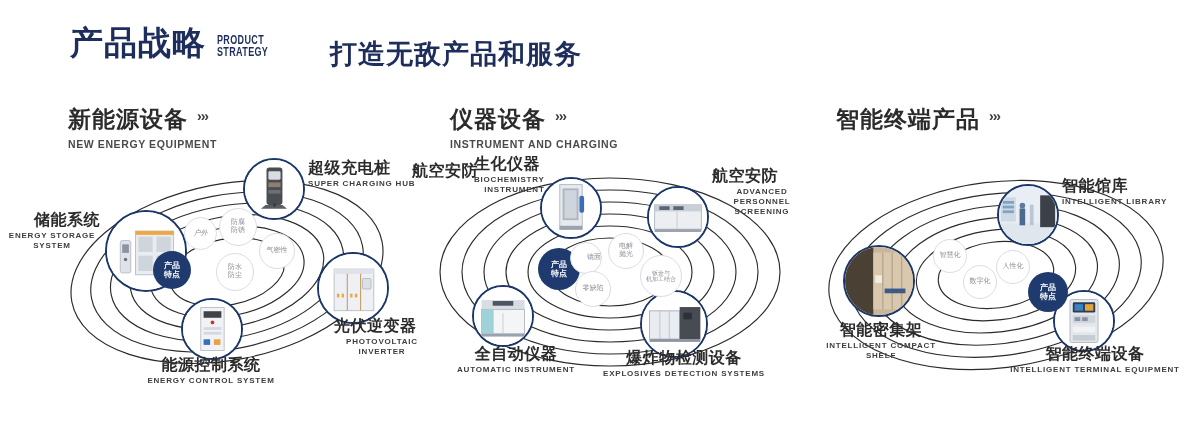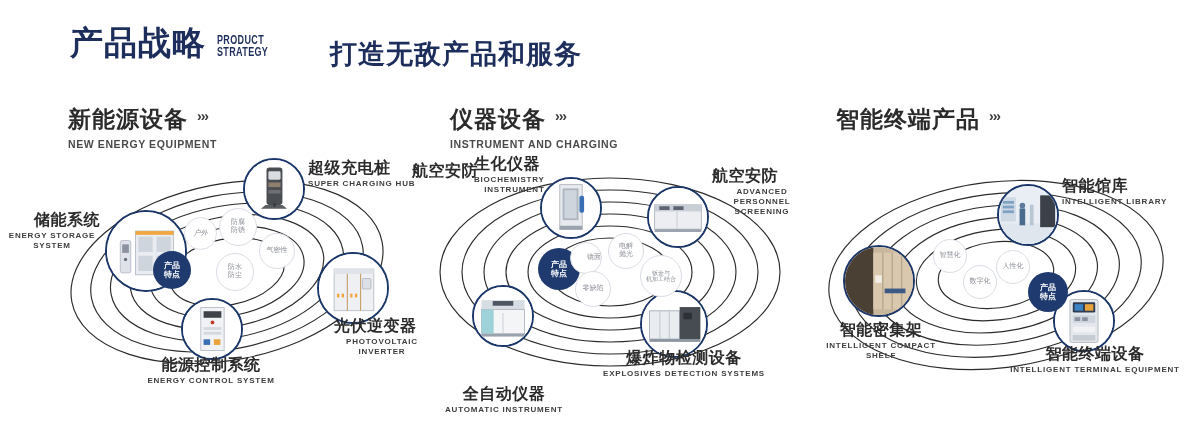--- a/index.html
+++ b/index.html
@@ -279,21 +279,21 @@
       <svg class="ph" viewBox="0 0 62 62">
         <rect x="0" y="0" width="62" height="62" fill="#ffffff"></rect>
         <rect x="8" y="14" width="46" height="10" fill="#d6dde3"></rect>
         <rect x="20" y="15" width="22" height="5" fill="#4c5561"></rect>
         <rect x="8" y="24" width="46" height="26" fill="#f3f5f7" stroke="#b3b9c2" stroke-width="1"></rect>
         <rect x="8" y="24" width="13" height="26" fill="#9fd2d8"></rect>
         <line x1="31" y1="28" x2="31" y2="50" stroke="#c6ccd4" stroke-width="1"></line>
         <rect x="8" y="50" width="46" height="3" fill="#9aa2ad"></rect>
       </svg>
     </div>
-    <div class="lbl c" style="left:12px;top:196px;width:160px;margin-top:40px;">
+    <div class="lbl c" style="left:24px;top:196px;width:160px;">
       <div class="cn">全自动仪器</div>
 
       <div class="en" style="white-space:pre-line;">AUTOMATIC INSTRUMENT</div>
     </div>
 
     <div class="node" style="left:228px;top:140px;width:68px;height:68px;">
       <svg class="ph" viewBox="0 0 68 68">
         <rect x="0" y="0" width="68" height="68" fill="#ffffff"></rect>
         <rect x="8" y="20" width="32" height="30" fill="#e9ecf0" stroke="#aab1bb" stroke-width="1"></rect>
         <line x1="19" y1="20" x2="19" y2="50" stroke="#bcc3cb" stroke-width="1"></line>

